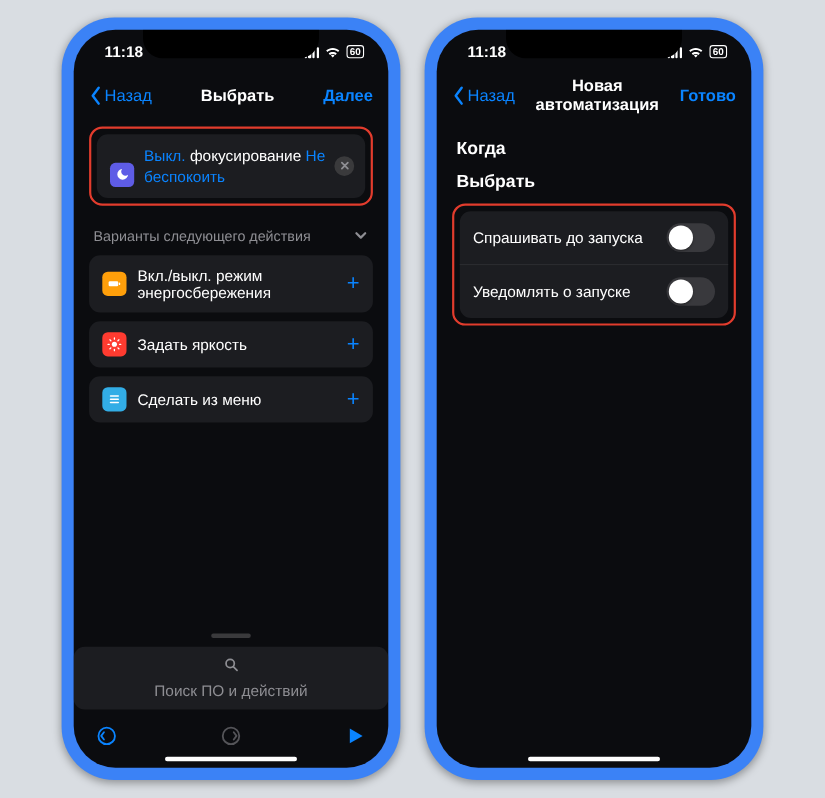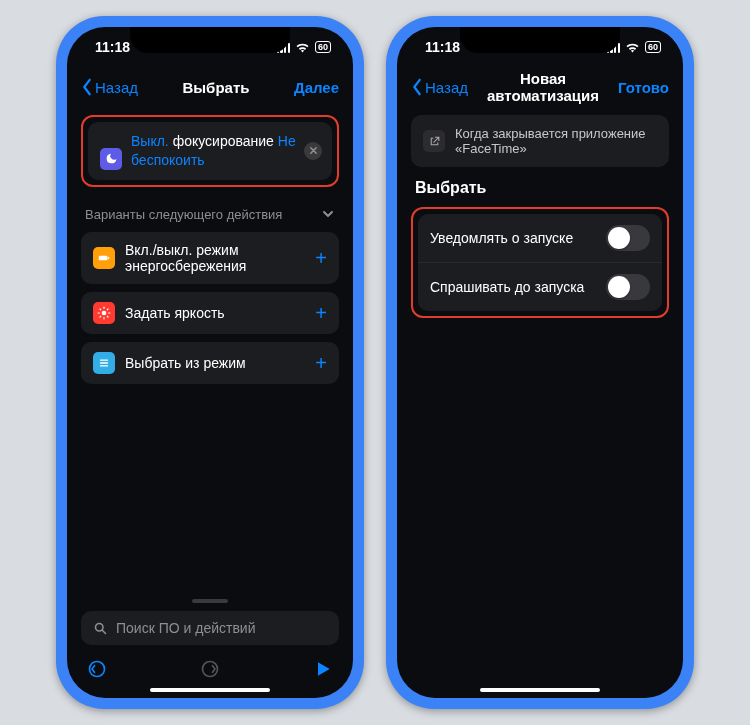--- a/index.html
+++ b/index.html
@@ -112,22 +112,22 @@
     background:#1c1d21; border-radius:10px;
     display:flex; align-items:center; gap:10px;
     padding:10px 12px; margin-bottom:8px;
     font-size:14px;
   }
   .suggest-row .icon-sq{width:22px;height:22px;}
   .plus { color:#0a84ff; font-size:20px; font-weight:400; margin-left:auto; line-height:1; }
   .search {
     background:#1c1d21; border-radius:10px;
     display:flex; align-items:center; gap:8px;
-    padding:9px 12px; margin:0 14px 6px;
-    color:#8e8e93; font-size:14px;
+    padding:9px 12px; margin:0 0 6px;
+    color:#8e8e93; font-size:14px;flex-direction:column;
   }
   .bottom-ctrl {
     display:flex; align-items:center; justify-content:space-between;
     padding:8px 20px 6px; color:#545458;
   }
   .play { color:#0a84ff; font-size:20px; }
   .home-ind {
     width:120px;height:4px;background:#fff;border-radius:3px;
     margin:3px auto 6px;
   }
@@ -271,21 +271,21 @@
           <span class="plus">+</span>
         </div>
         <div class="suggest-row">
           <div class="icon-sq" style="background:#32ade6">
              <svg viewBox="0 0 24 24" stroke="#fff" stroke-width="2.4" stroke-linecap="round" width="14" height="14">
                 <line x1="6" y1="7" x2="18" y2="7"></line>
                 <line x1="6" y1="12" x2="18" y2="12"></line>
                 <line x1="6" y1="17" x2="18" y2="17"></line>
               </svg>
           </div>
-          <span>Выбрать из режим</span>
+          <span>Сделать из меню</span>
           <span class="plus">+</span>
         </div>
       </div>
     </div>
 
     <div class="drag-handle"></div>
     <div class="search">
       <svg width="15" height="15" viewBox="0 0 24 24" fill="none" stroke="#8e8e93" stroke-width="2.5" stroke-linecap="round">
           <circle cx="10" cy="10" r="6"></circle>
           <line x1="20" y1="20" x2="14.5" y2="14.5"></line>
@@ -336,39 +336,32 @@
         <svg viewBox="0 0 12 20" fill="none" stroke="#0a84ff" stroke-width="2.5" stroke-linecap="round" stroke-linejoin="round">
             <polyline points="9,2 3,10 9,18"></polyline>
           </svg>
         <span>Назад</span>
       </div>
       <span class="title">Новая автоматизация</span>
       <span class="action">Готово</span>
     </div>
 
     <div class="content">
-      <div class="when-row">
-        <div class="icon-sq">
-          <svg viewBox="0 0 24 24" fill="#a7a7ad" width="13" height="13">
-              <path d="M13 3h8v8h-2V6.4l-8.3 8.3-1.4-1.4L17.6 5H13V3zM5 5h5v2H7v10h10v-3h2v5H5V5z"></path>
-            </svg>
-        </div>
-        <span>Когда закрывается приложение «FaceTime»</span>
-      </div>
+      <div class="sect-title">Когда</div>
 
       <div class="sect-title">Выбрать</div>
 
       <div class="highlight-box" style="margin-bottom:0">
         <div class="toggle-group">
           <div class="toggle-row">
+            <span>Спрашивать до запуска</span>
+            <div class="switch"></div>
+          </div>
+          <div class="toggle-row">
             <span>Уведомлять о запуске</span>
-            <div class="switch"></div>
-          </div>
-          <div class="toggle-row">
-            <span>Спрашивать до запуска</span>
             <div class="switch"></div>
           </div>
         </div>
       </div>
     </div>
 
     <div class="home-ind"></div>
   </div>
 </div>
 

